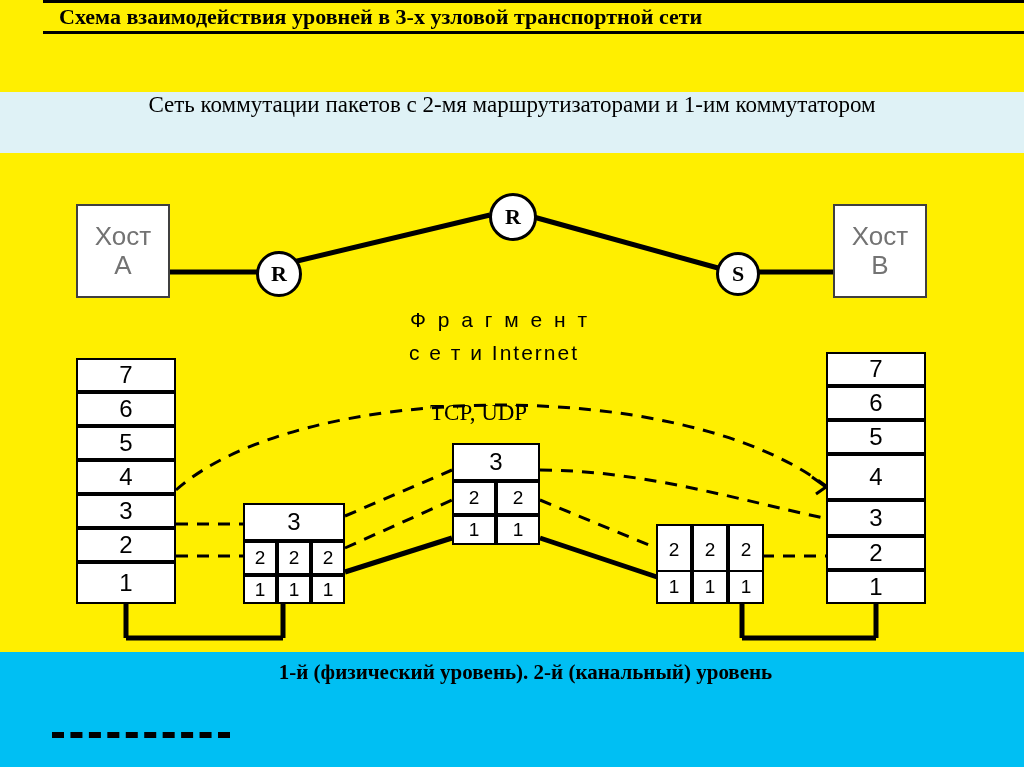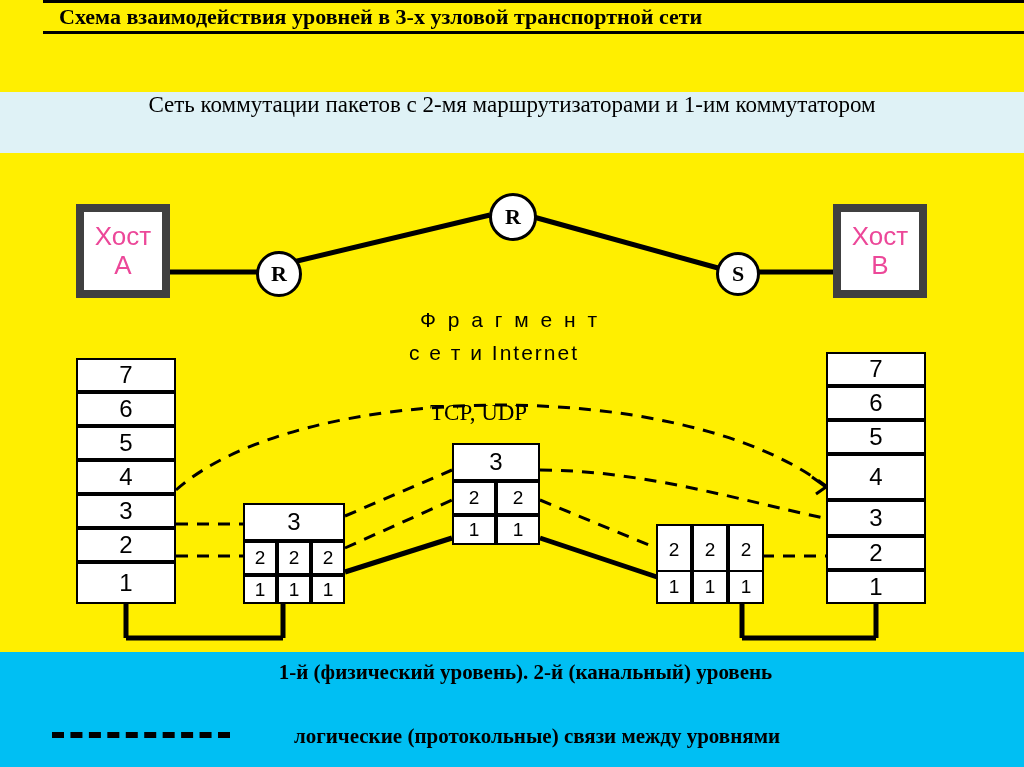--- a/index.html
+++ b/index.html
@@ -46,25 +46,25 @@
   }
   .f1{top:8px;}
   .f2{top:40px;}
   .f3{top:72px;left:50px;width:974px;text-align:center;}
   .dash-legend{
     position:absolute;left:52px;top:80px;width:178px;height:0;
     border-top:6px dashed #000;
   }
   
   .box{
-    position:absolute;background:#fff;border:8px solid #404040;
+    position:absolute;background:#fff;border:2px solid #404040;
     box-sizing:border-box;
     display:flex;align-items:center;justify-content:center;
     font-family:"Liberation Sans", sans-serif;
-    font-size:25px;color:#ec4899;
+    font-size:25px;color:#737373;
   }
   .host-box{
     flex-direction:column;line-height:1.12;font-size:26px;
   }
   .layer-cell{
     position:absolute;background:#fff;border:2px solid #000;
     box-sizing:border-box;
     display:flex;align-items:center;justify-content:center;
     font-family:"Liberation Sans", sans-serif;
     font-size:24px;color:#000;
@@ -158,21 +158,21 @@
 <div class="node-circle" style="left:489px;top:193px;width:42px;height:42px;">
   <span>R</span>
 </div>
 <div class="node-circle" style="left:256px;top:251px;width:40px;height:40px;">
   <span>R</span>
 </div>
 <div class="node-circle" style="left:716px;top:252px;width:38px;height:38px;">
   <span>S</span>
 </div>
 
-<div class="frag-label" style="left:380px;top:308px;width:260px;">Ф р а г м е н т</div>
+<div class="frag-label" style="left:370px;top:308px;width:260px;">Ф р а г м е н т</div>
 <div class="frag-label" style="left:364px;top:341px;width:260px;letter-spacing:2px;">с е т и  Internet</div>
 
 <div class="tcp-label" style="left:430px;top:400px;">TCP, UDP</div>
 
 <div>
   <div class="layer-cell" style="left:76px;top:358px;width:100px;height:34px;">7</div>
   <div class="layer-cell" style="left:76px;top:392px;width:100px;height:34px;">6</div>
   <div class="layer-cell" style="left:76px;top:426px;width:100px;height:34px;">5</div>
   <div class="layer-cell" style="left:76px;top:460px;width:100px;height:34px;">4</div>
   <div class="layer-cell" style="left:76px;top:494px;width:100px;height:34px;">3</div>
@@ -213,14 +213,13 @@
   <div class="layer-cell small-cell" style="left:692px;top:524px;width:36px;height:52px;">2</div>
   <div class="layer-cell small-cell" style="left:728px;top:524px;width:36px;height:52px;">2</div>
   <div class="layer-cell small-cell" style="left:656px;top:570px;width:36px;height:34px;">1</div>
   <div class="layer-cell small-cell" style="left:692px;top:570px;width:36px;height:34px;">1</div>
   <div class="layer-cell small-cell" style="left:728px;top:570px;width:36px;height:34px;">1</div>
 </div>
 
 <div class="footer">
   <div class="footer-line f1">1-й (физический уровень).  2-й (канальный) уровень</div>
   <div class="dash-legend"></div>
-  <div class="footer-line f3">логические  (протокольные) связи между уровнями</div>
 </div>
 
 </body></html>

